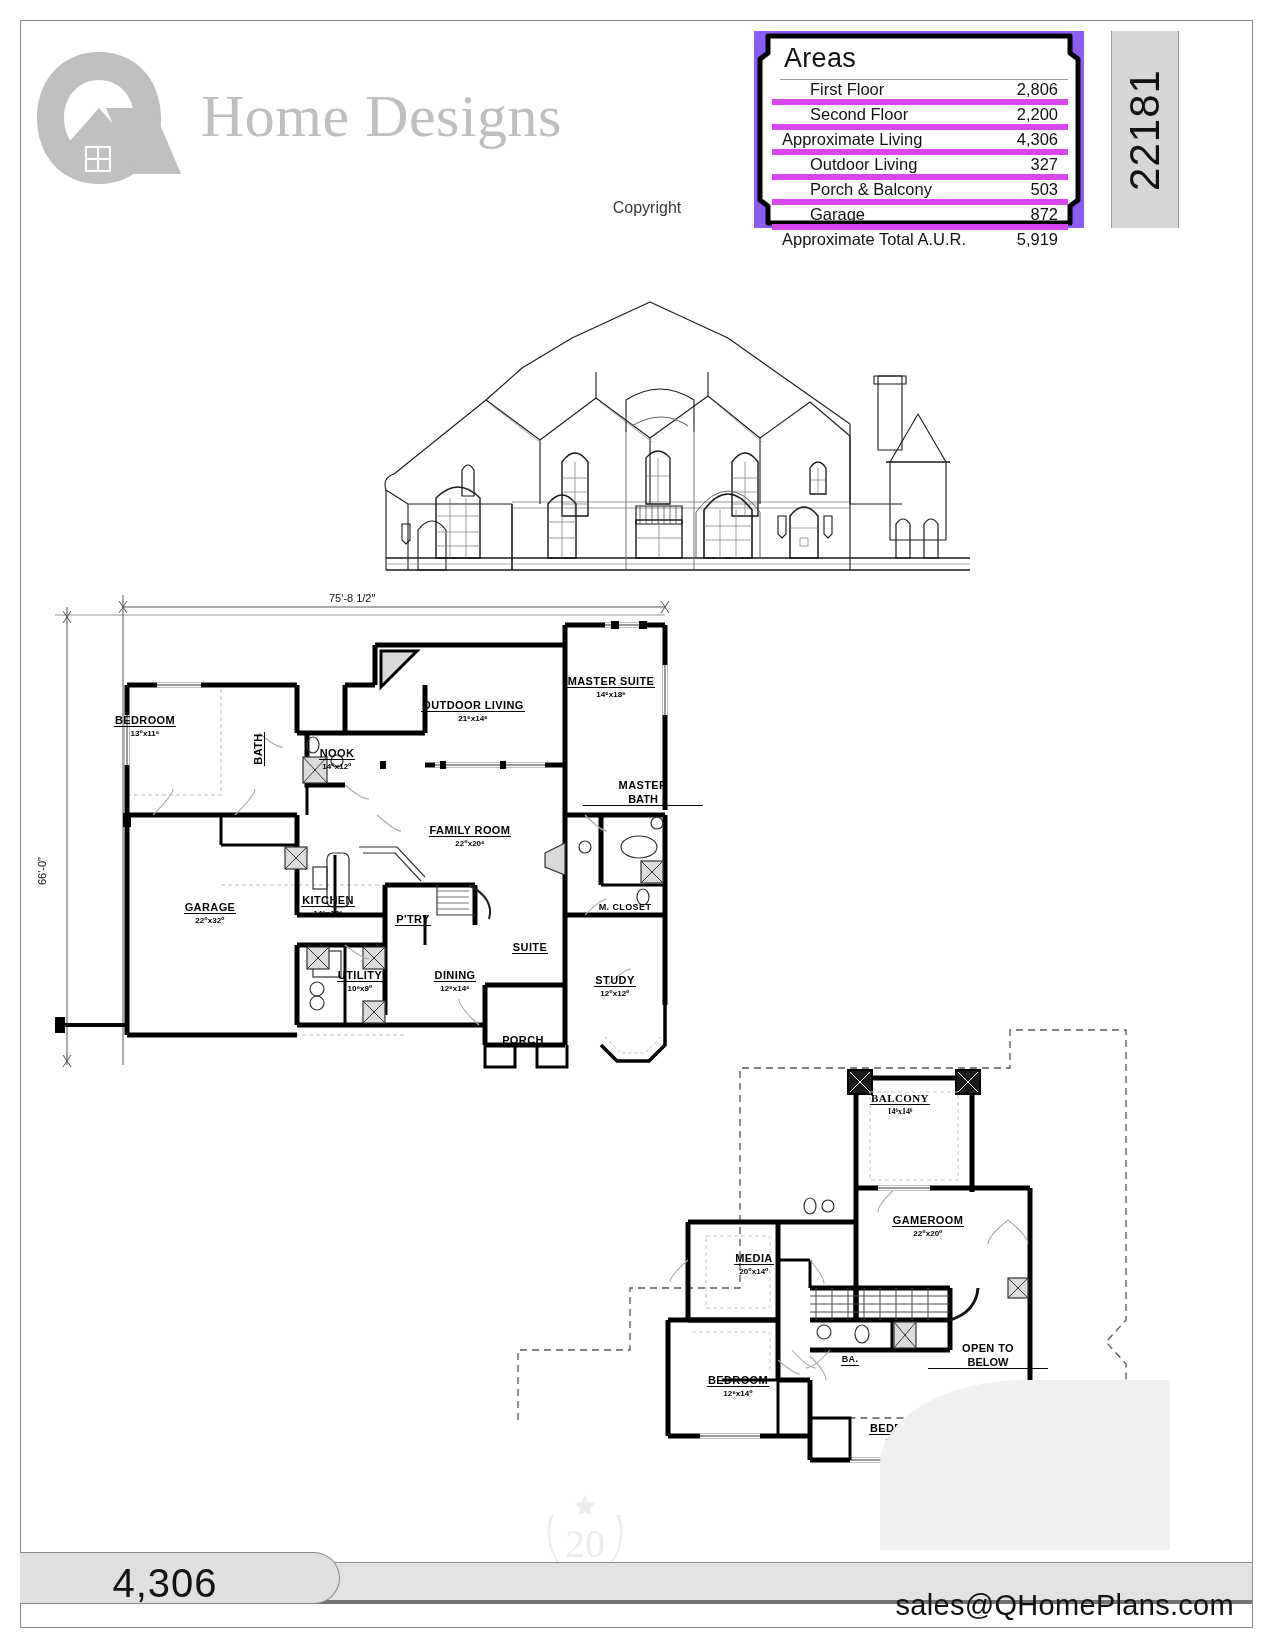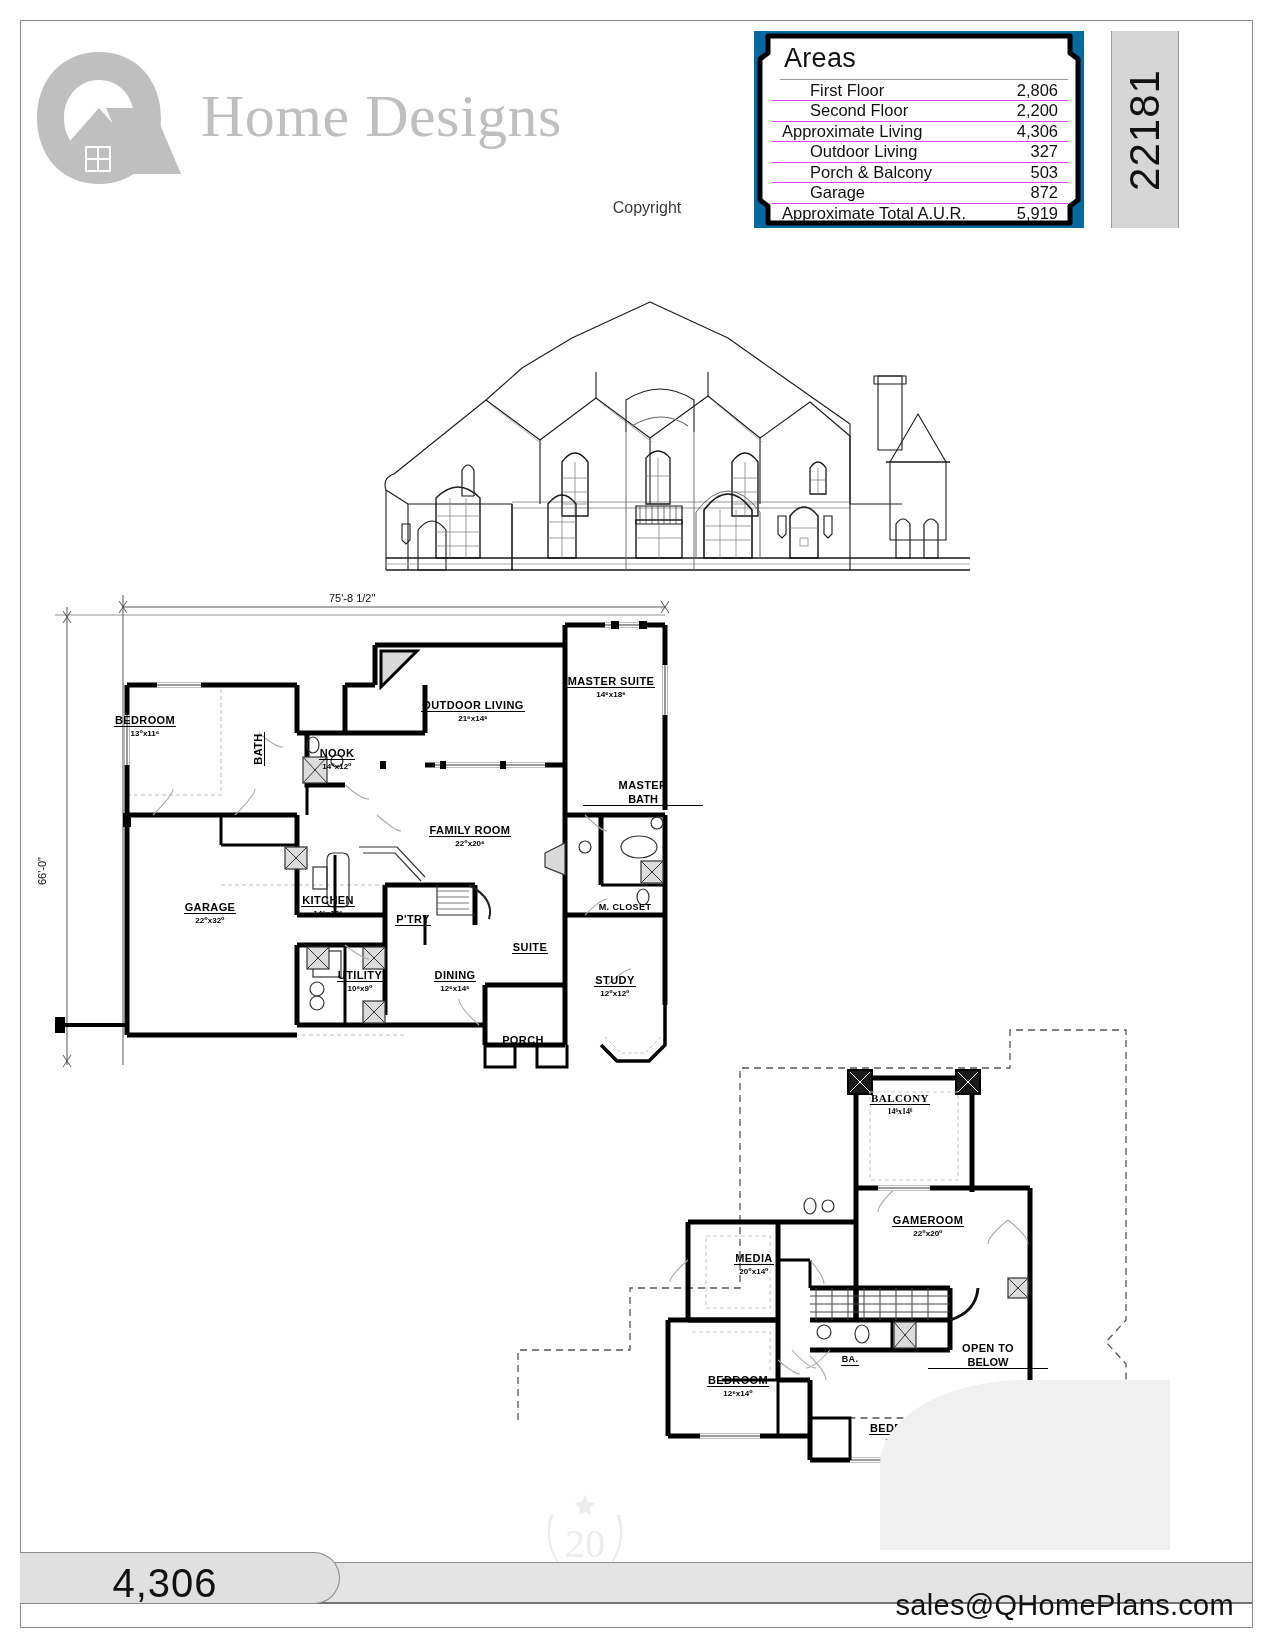--- a/index.html
+++ b/index.html
@@ -34,36 +34,36 @@
   }
 
   .copyright-label{
     position:absolute;left:536px;top:178px;width:180px;
     text-align:center;font-size:16px;color:#3a3a3a;
   }
 
   
   .areas-card{
     position:absolute;left:733px;top:10px;width:330px;height:197px;
-    background:#0369a1;
+    background:#8b5cf6;
   }
   .areas-card .frame{position:absolute;inset:0;}
   .areas-inner{position:absolute;left:18px;top:10px;width:296px;height:180px;}
   .areas-title{
     font-size:27px;font-weight:400;color:#111;letter-spacing:.3px;
     padding:2px 0 4px 12px;
   }
   .areas-rule{height:1px;background:#9a9a9a;margin:1px 0 0 8px;width:288px;}
   .areas-table{width:100%;border-collapse:collapse;}
   .areas-table tr{height:20.5px;}
   .areas-table td{font-size:16.5px;color:#111;padding:0;}
   .areas-table td.lbl{padding-left:10px;}
   .areas-table td.lbl.ind{padding-left:38px;}
   .areas-table td.val{text-align:right;padding-right:10px;}
-  .areas-table tr+tr td{border-top:1px solid #d946ef;}
+  .areas-table tr+tr td{border-top:6px solid #d946ef;}
 
   
   .plan-strip{
     position:absolute;left:1090px;top:10px;width:66px;height:197px;
     background:#d6d6d6;border-left:1px solid #9a9a9a;border-right:1px solid #9a9a9a;
   }
   .plan-no{
     position:absolute;left:-66px;top:66px;width:197px;height:66px;
     transform:rotate(-90deg);
     font-size:42px;color:#111;text-align:center;line-height:66px;
@@ -103,21 +103,21 @@
   .rlabel.vert{transform:rotate(-90deg);transform-origin:center center;}
   .rlabel.sm .nm{font-size:9px;}
 
   .dimtxt{position:absolute;font-size:11px;color:#111;white-space:nowrap;}
   .dimtxt.vert{transform:rotate(-90deg);transform-origin:center center;}
 
   
   .footer{position:absolute;left:21px;top:1540px;width:1231px;height:66px;}
   .footer-bar{
     position:absolute;left:0;top:22px;width:1231px;height:42px;
-    background:#e3e3e3;border-top:1px solid #8f8f8f;border-bottom:2px solid #737373;
+    background:#e3e3e3;border-top:1px solid #8f8f8f;border-bottom:4px solid #737373;
     box-sizing:border-box;
   }
   .footer-tab{
     position:absolute;left:-1px;top:12px;width:320px;height:52px;
     background:#e0e0e0;border:1px solid #8a8a8a;border-left:none;
     border-radius:0 26px 26px 0;box-sizing:border-box;
   }
   .sqft{
     position:absolute;left:0;top:8px;width:290px;text-align:center;
     font-size:40px;color:#111;letter-spacing:1px;

